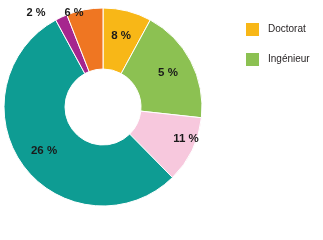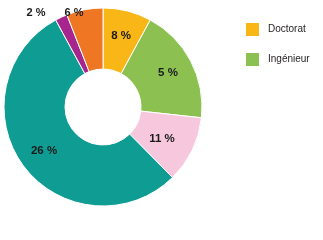--- a/index.html
+++ b/index.html
@@ -88,21 +88,21 @@
           <path d="M 150.26126746506156 20.00935339017238 A 99 99 0 0 1 201.4139032630652 117.75656285846196 L 140.775033575722 111.12878170324802 A 38 38 0 0 0 121.14068852194282 73.60965079622778 Z" fill="#8cc152" stroke="#ffffff" stroke-width="1"></path>
           <path d="M 201.4139032630652 117.75656285846196 A 99 99 0 0 1 172.4570971584929 177.5458124506032 L 129.6602999194215 134.07819063760525 A 38 38 0 0 0 140.775033575722 111.12878170324802 Z" fill="#f7c8dd" stroke="#ffffff" stroke-width="1"></path>
           <path d="M 172.4570971584929 177.5458124506032 A 99 99 0 1 1 55.73873253493842 20.009353390172393 L 84.85931147805718 73.60965079622778 A 38 38 0 1 0 129.6602999194215 134.07819063760525 Z" fill="#0e9c93" stroke="#ffffff" stroke-width="1"></path>
           <path d="M 55.73873253493842 20.009353390172393 A 99 99 0 0 1 66.89949889801719 14.816737852331684 L 89.14324200125913 71.61652564028893 A 38 38 0 0 0 84.85931147805718 73.60965079622778 Z" fill="#a6268e" stroke="#ffffff" stroke-width="1"></path>
           <path d="M 66.89949889801719 14.816737852331684 A 99 99 0 0 1 102.99999999999999 8 L 103 69 A 38 38 0 0 0 89.14324200125913 71.61652564028893 Z" fill="#ef7622" stroke="#ffffff" stroke-width="1"></path>
         </g>
     </svg>
     <div id="slice-labels">
         <div class="slice-label" style="left: 121.072px; top: 35.8802px;">8 %</div>
         <div class="slice-label" style="left: 168.016px; top: 72.9764px;">5 %</div>
-        <div class="slice-label" style="left: 162px; top: 138.985px;">11 %</div>
+        <div class="slice-label" style="left: 186px; top: 138.985px;">11 %</div>
         <div class="slice-label" style="left: 44.0394px; top: 150.684px;">26 %</div>
         <div class="slice-label outside" style="left: 36px; top: 12px;">2 %</div>
         <div class="slice-label outside" style="left: 74px; top: 12px;">6 %</div>
       </div>
   </div>
 
   <div id="legend">
     <div class="legend-item">
       <span class="legend-swatch" style="background: rgb(248, 183, 23);"></span>
       <span class="legend-label">Doctorat</span>

